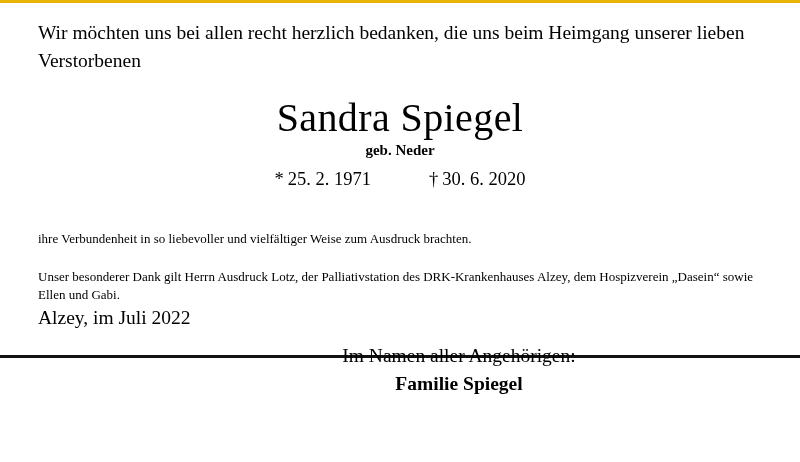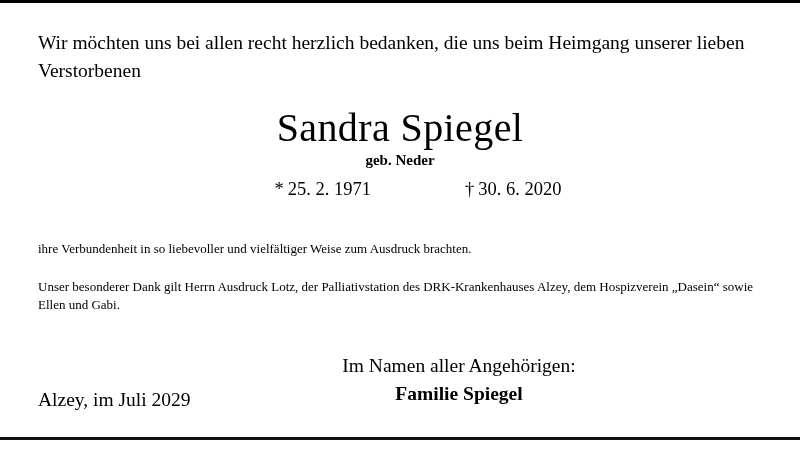--- a/index.html
+++ b/index.html
@@ -10,26 +10,26 @@
   body {
     width: 800px;
     height: 462px;
     font-family: "Liberation Serif", serif;
     color: #000000;
     overflow: hidden;
   }
   .notice {
     position: relative;
     width: 800px;
-    height: 440px;
+    height: 358px;
     box-sizing: border-box;
     background: #ffffff;
-    border-top: 3px solid #000000;
+    border-top: 3px solid #eab308;
     border-bottom: 3px solid #111111;
-    padding: 26px 38px 0 38px;
+    padding: 16px 38px 0 38px;
   }
   .intro {
     font-size: 19.5px;
     line-height: 1.42;
     text-align: left;
     margin: 0;
   }
   .name-block {
     text-align: center;
     margin-top: 22px;
@@ -48,21 +48,20 @@
   }
   .dates {
     font-size: 18.5px;
     margin-top: 10px;
     display: flex;
     justify-content: center;
     gap: 58px;
   }
   .date-item {
     white-space: nowrap;
-    margin-left: 36px;
   }
   .sym {
     margin-right: 4px;
   }
   .body-text {
     font-size: 13px;
     line-height: 1.42;
     margin: 0;
   }
   .para-1 { margin-top: 40px; }
@@ -109,15 +108,15 @@
   </div>
 
   <p class="body-text para-1">ihre Verbundenheit in so liebevoller und vielfältiger Weise zum Ausdruck brachten.</p>
   <p class="body-text para-2">Unser besonderer Dank gilt Herrn Ausdruck Lotz, der Palliativstation des DRK-Krankenhauses Alzey, dem Hospizverein „Dasein“ sowie Ellen und Gabi.</p>
 
   <div class="closing">
     <div class="closing-line">Im Namen aller Angehörigen:</div>
     <div class="family">Familie Spiegel</div>
   </div>
 
-  <div class="place-date">Alzey, im Juli 2029</div>
+  <div class="place-date">Alzey, im Juli 2022</div>
 
 </div>
 
 </body></html>

